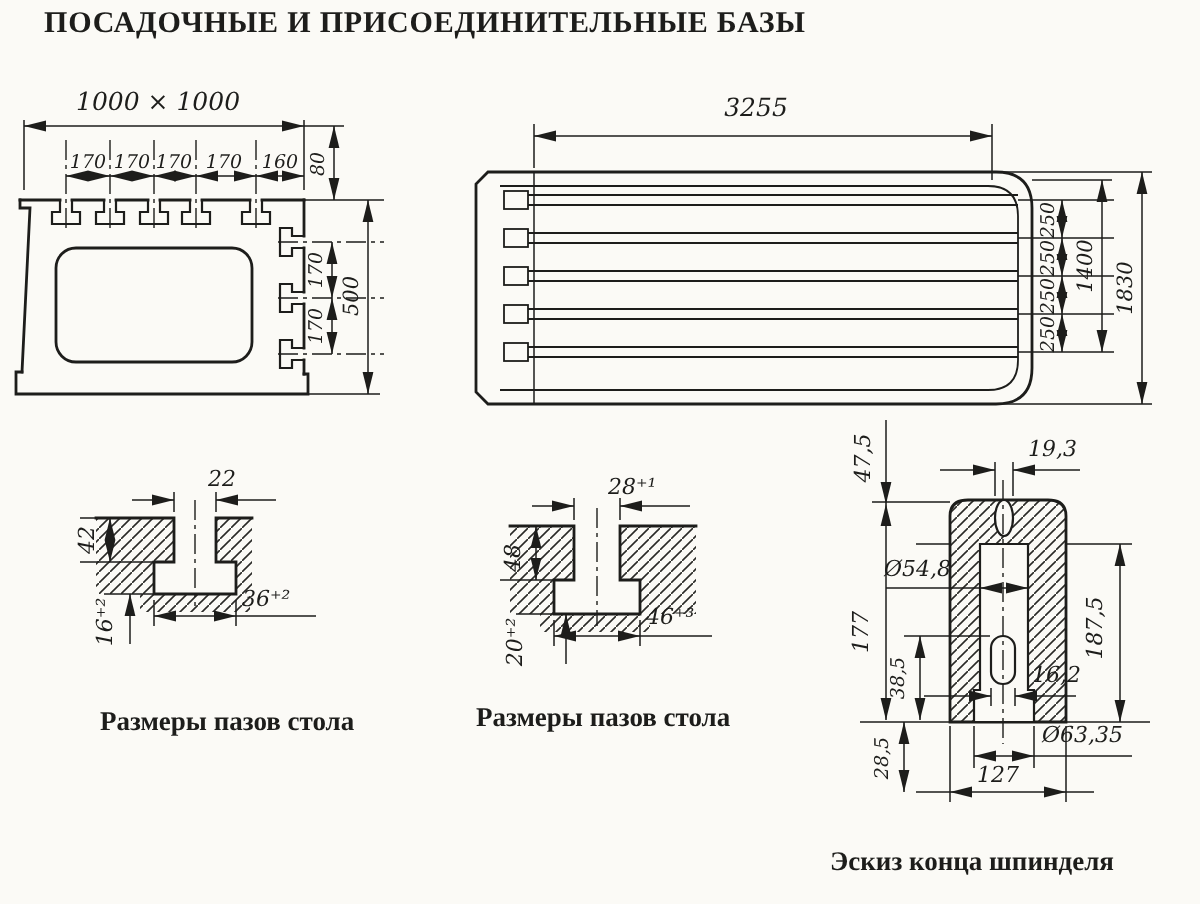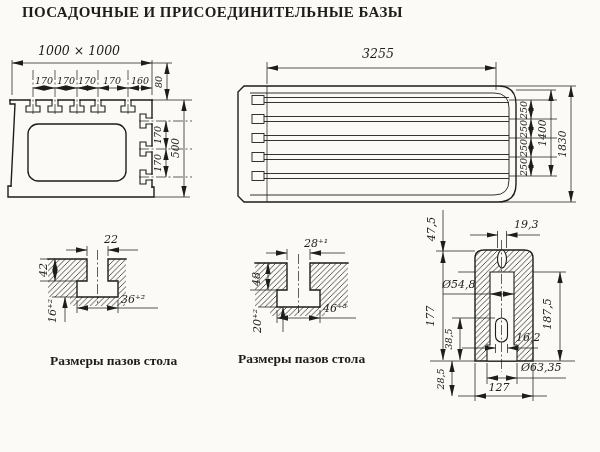--- a/index.html
+++ b/index.html
@@ -238,13 +238,14 @@
       <text class="dim" x="521" y="371">Ø63,35</text>
 
       <path class="dl" d="M475,363V401 M533,363V401 M458,396H475 M533,396H547"></path>
       <path class="dl" d="M475,396H533" marker-start="url(#ar)" marker-end="url(#ar)"></path>
       <text class="dim" x="499" y="391" text-anchor="middle">127</text>
     </g>
   </svg>
 
   <div class="caption cap-table">Размеры пазов стола</div>
   <div class="caption cap-plate">Размеры пазов стола</div>
+  <div class="caption cap-spindle">Эскиз конца шпинделя</div>
 </div>
 
 </body></html>

